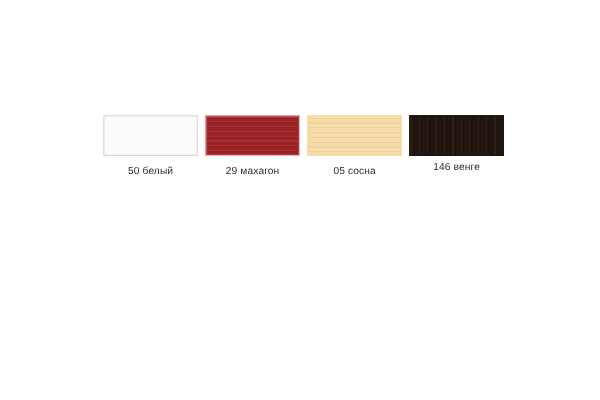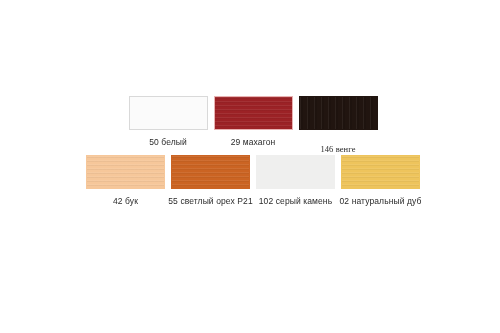--- a/index.html
+++ b/index.html
@@ -84,22 +84,21 @@
     margin-top: 7px;
     font-size: 8.5px;
     line-height: 11px;
     color: #2b2b2b;
     text-align: center;
     width: 86px;
     letter-spacing: 0.1px;
   }
 
   .swatch-cell.label-raised .swatch-label {
-    margin-top: 14px;
-    font-family: Liberation Serif, serif;
+    margin-top: 4px;
   }
 </style>
 </head>
 <body style="background-color: rgb(255, 255, 255);">
 
 <div id="palette-board">
 
   <div class="swatch-row row-1">
 
     <div class="swatch-cell">
@@ -109,55 +108,30 @@
       <div class="swatch-label">50 белый</div>
     </div>
 
     <div class="swatch-cell">
       <div class="swatch-chip" style="background-color: rgb(156, 34, 38); border: 1px solid rgb(232, 179, 179);">
         <div class="grain-h"></div>
       </div>
       <div class="swatch-label">29 махагон</div>
     </div>
 
+    <div class="swatch-cell">
+      <div class="swatch-chip" style="background-color: rgb(246, 220, 166); border: 1px solid rgb(246, 220, 166);">
+        <div class="grain-h"></div>
+      </div>
+      <div class="swatch-label">05 сосна</div>
+    </div>
 
     <div class="swatch-cell label-raised">
       <div class="swatch-chip" style="background-color: rgb(33, 21, 16); border: 1px solid rgb(33, 21, 16);">
         <div class="grain-v"></div>
       </div>
       <div class="swatch-label">146 венге</div>
     </div>
 
   </div>
 
-  <div class="swatch-row row-2">
-
-    <div class="swatch-cell">
-      <div class="swatch-chip" style="background-color: rgb(246, 199, 154); border: 1px solid rgb(246, 199, 154);">
-        <div class="grain-h"></div>
-      </div>
-      <div class="swatch-label">42 бук</div>
-    </div>
-
-    <div class="swatch-cell">
-      <div class="swatch-chip" style="background-color: rgb(203, 100, 35); border: 1px solid rgb(203, 100, 35);">
-        <div class="grain-h"></div>
-      </div>
-      <div class="swatch-label">55 светлый орех Р21</div>
-    </div>
-
-    <div class="swatch-cell">
-      <div class="swatch-chip" style="background-color: rgb(239, 239, 238); border: 1px solid rgb(239, 239, 238);">
-        
-      </div>
-      <div class="swatch-label">102 серый камень</div>
-    </div>
-
-    <div class="swatch-cell">
-      <div class="swatch-chip" style="background-color: rgb(238, 196, 92); border: 1px solid rgb(238, 196, 92);">
-        <div class="grain-h"></div>
-      </div>
-      <div class="swatch-label">02 натуральный дуб</div>
-    </div>
-
-  </div>
 
 </div>
 
 </body></html>

